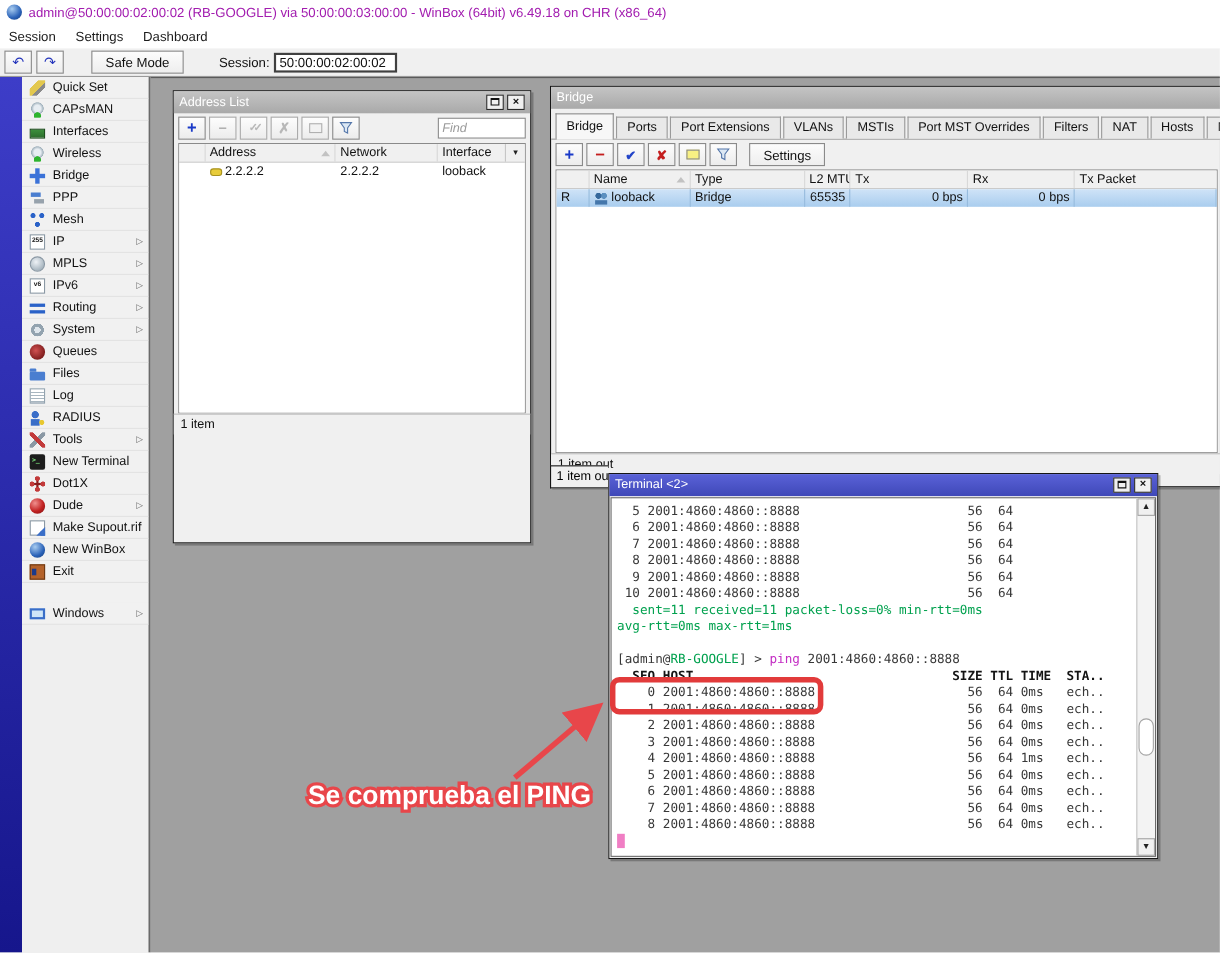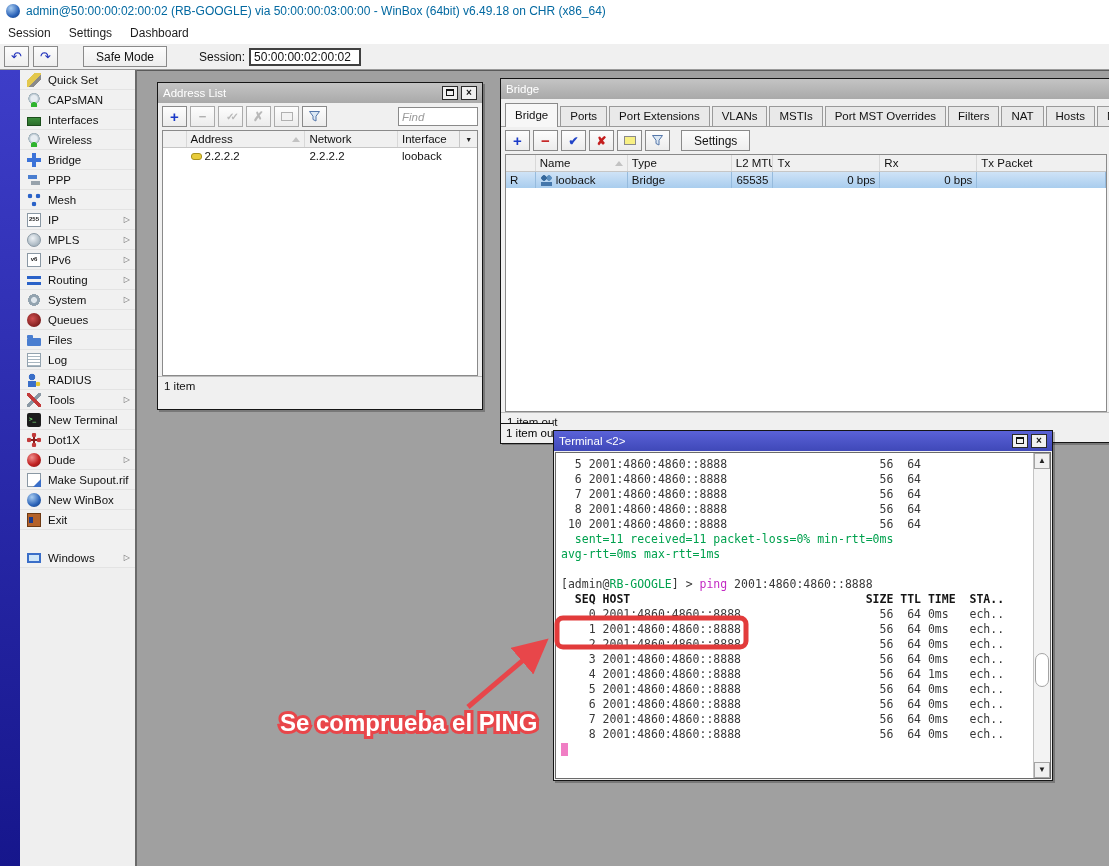--- a/index.html
+++ b/index.html
@@ -1,21 +1,21 @@
 <!DOCTYPE html>
 <html><head>
 <meta charset="utf-8">
 <style>
   *{margin:0;padding:0;box-sizing:border-box}
   html,body{width:1109px;height:866px;overflow:hidden;font-family:"Liberation Sans",sans-serif;background:#fff}
   body{position:relative}
 
   
   .titlebar{height:22px;background:#fff;display:flex;align-items:center;padding:0 6px;gap:6px}
-  .titlebar .title{font-size:12px;color:#0369a1;white-space:nowrap}
+  .titlebar .title{font-size:12px;color:#a21caf;white-space:nowrap}
   .sphere{width:14px;height:14px;border-radius:50%;background:radial-gradient(circle at 35% 30%,#a8ccf0,#2a62b8 60%,#143a74);flex:none}
   .menubar{height:22px;background:#fff;display:flex;align-items:center;padding-left:8px}
   .menubar .mitem{font-size:12px;color:#1c1c1c;padding:2px 10px 2px 0;margin-right:8px;cursor:default}
   .toolbar{height:26px;background:#f0f0f0;display:flex;align-items:center;padding:0 4px;gap:4px;border-bottom:1px solid #9a9a9a}
   .tbtn{width:25px;height:21px;border:1px solid #8a8a8a;background:linear-gradient(#fcfcfc,#eee);color:#2233bb;font-size:13px;line-height:18px;text-align:center}
   .btn-text{height:21px;border:1px solid #8a8a8a;background:linear-gradient(#fcfcfc,#eee);font-size:12px;color:#111;padding:2px 12px;margin-left:21px}
   .sess-label{font-size:12px;color:#111;margin-left:28px}
   .sess-field{width:112px;height:18px;border:2px solid #404040;font-size:12px;padding:0 3px;color:#111;background:#fff}
 
   
@@ -63,21 +63,21 @@
   .combo{width:18px;display:flex;align-items:center;justify-content:center;font-size:7px;color:#222;border-left:1px solid #c6c6c6}
   .trow{display:flex;height:16px;font-size:11.5px;color:#111;align-items:flex-end}
   .td{padding:0 4px;white-space:nowrap;overflow:hidden;display:flex;align-items:center;gap:3px;height:100%}
   .num{justify-content:flex-end}
   .trow.sel{background:linear-gradient(#cfe3f7,#a9cdee)}
   .trow.sel .td{border-right:1px solid #96bbdd}
   .tbody{flex:1;background:#fff}
   .wstatus{font-size:11.5px;color:#111;padding:3px 6px;border-top:1px solid #bdbdbd;background:#f0f0f0;white-space:nowrap;overflow:hidden}
 
   
-  #win-address{left:157px;top:82px;width:326px;height:328px}
+  #win-address{left:157px;top:82px;width:326px;height:412px}
   #win-address .tablewrap{height:246px}
 
   
   #win-bridge{left:500px;top:78px;width:612px;height:365px}
   .tabsrow{display:flex;align-items:flex-end;padding:4px 4px 0 4px;border-bottom:1px solid #9a9a9a;background:#f0f0f0}
   .tab{font-size:11.5px;color:#111;padding:3px 9px 4px 9px;border:1px solid #9a9a9a;border-bottom:none;background:#e9e9e9;margin-right:2px;white-space:nowrap}
   .tab.active{background:#f7f7f7;padding-top:5px;padding-bottom:6px;margin-bottom:-1px;border-color:#8a8a8a}
   #win-bridge .tablewrap{height:258px}
 
   
@@ -394,20 +394,21 @@
         </span>
       <span class="wctl">×</span>
     </span>
   </div>
   <div class="termbody">
     <div class="termtext">
         <div class="term-line"><span class="t-d">  5 2001:4860:4860::8888                      56  64</span></div>
         <div class="term-line"><span class="t-d">  6 2001:4860:4860::8888                      56  64</span></div>
         <div class="term-line"><span class="t-d">  7 2001:4860:4860::8888                      56  64</span></div>
         <div class="term-line"><span class="t-d">  8 2001:4860:4860::8888                      56  64</span></div>
+        <div class="term-line"><span class="t-d">  9 2001:4860:4860::8888                      56  64</span></div>
         <div class="term-line"><span class="t-d"> 10 2001:4860:4860::8888                      56  64</span></div>
         <div class="term-line"><span class="t-g">  sent=11 received=11 packet-loss=0% min-rtt=0ms</span></div>
         <div class="term-line"><span class="t-g">avg-rtt=0ms max-rtt=1ms</span></div>
         <div class="term-line">&nbsp;</div>
         <div class="term-line"><span class="t-d">[admin@</span><span class="t-g">RB-GOOGLE</span><span class="t-d">] &gt; </span><span class="t-m">ping</span><span class="t-d"> 2001:4860:4860::8888</span></div>
         <div class="term-line"><span class="t-b">  SEQ HOST                                  SIZE TTL TIME  STA..</span></div>
         <div class="term-line"><span class="t-d">    0 2001:4860:4860::8888                    56  64 0ms   ech..</span></div>
         <div class="term-line"><span class="t-d">    1 2001:4860:4860::8888                    56  64 0ms   ech..</span></div>
         <div class="term-line"><span class="t-d">    2 2001:4860:4860::8888                    56  64 0ms   ech..</span></div>
         <div class="term-line"><span class="t-d">    3 2001:4860:4860::8888                    56  64 0ms   ech..</span></div>

